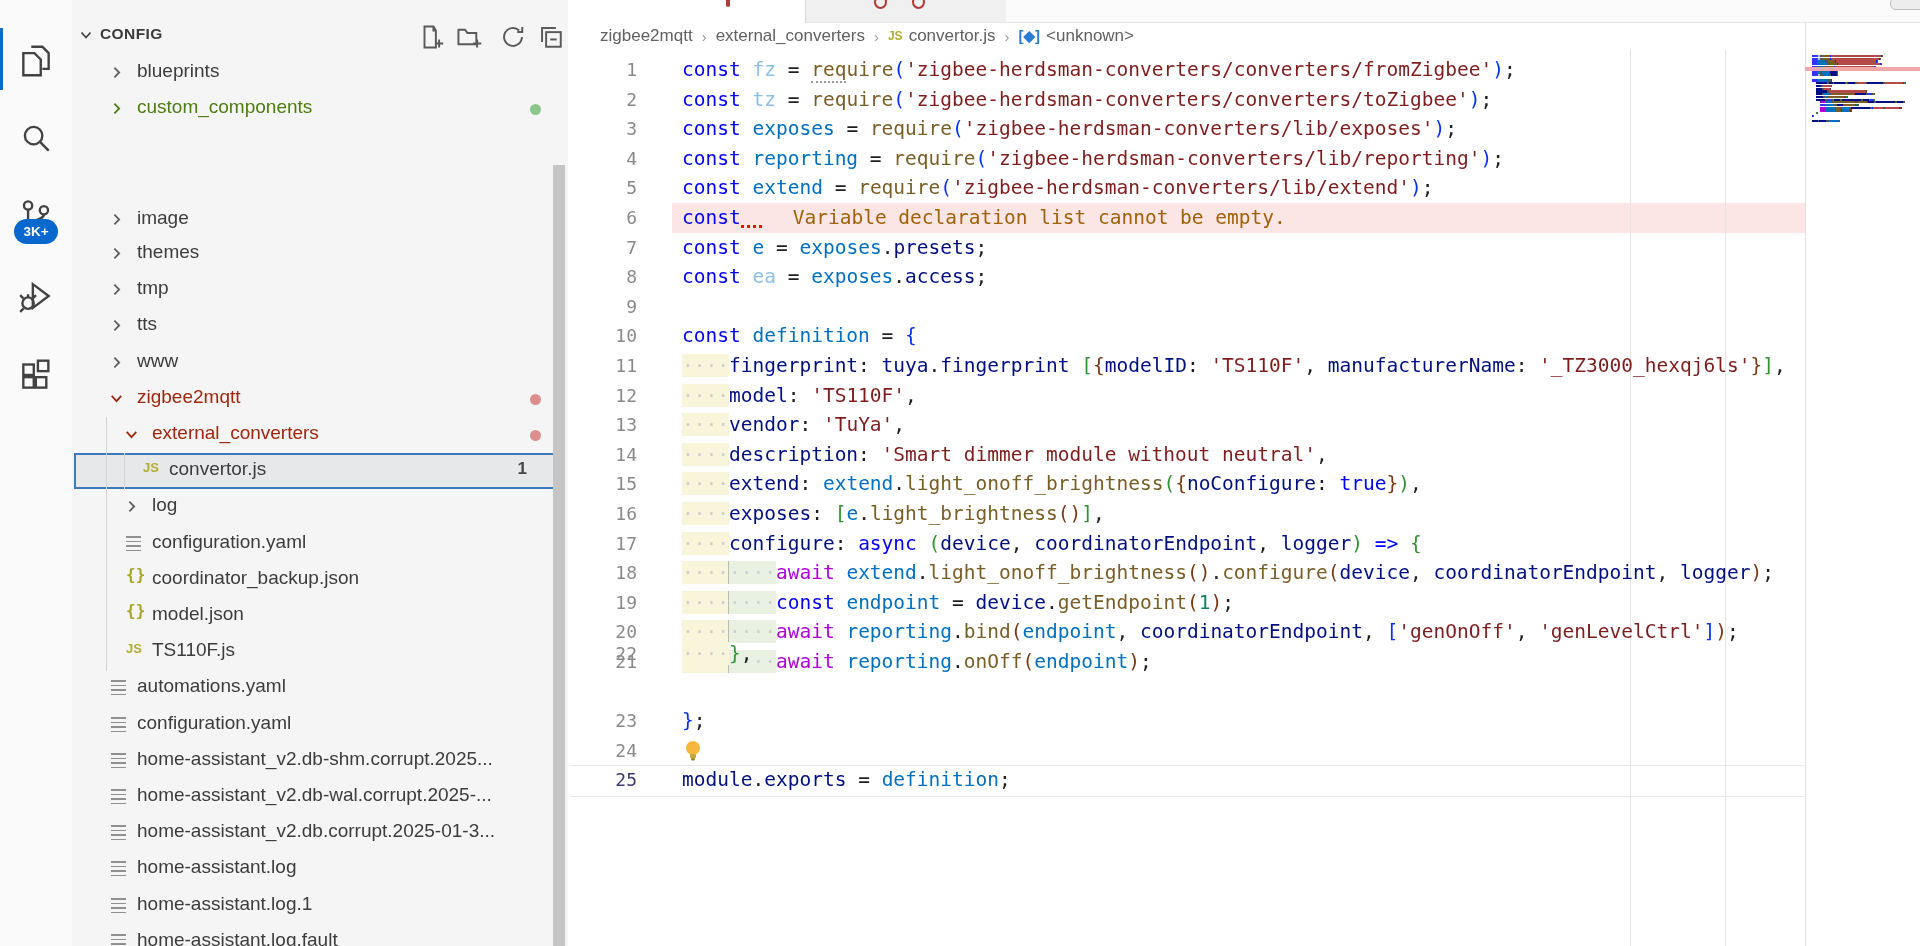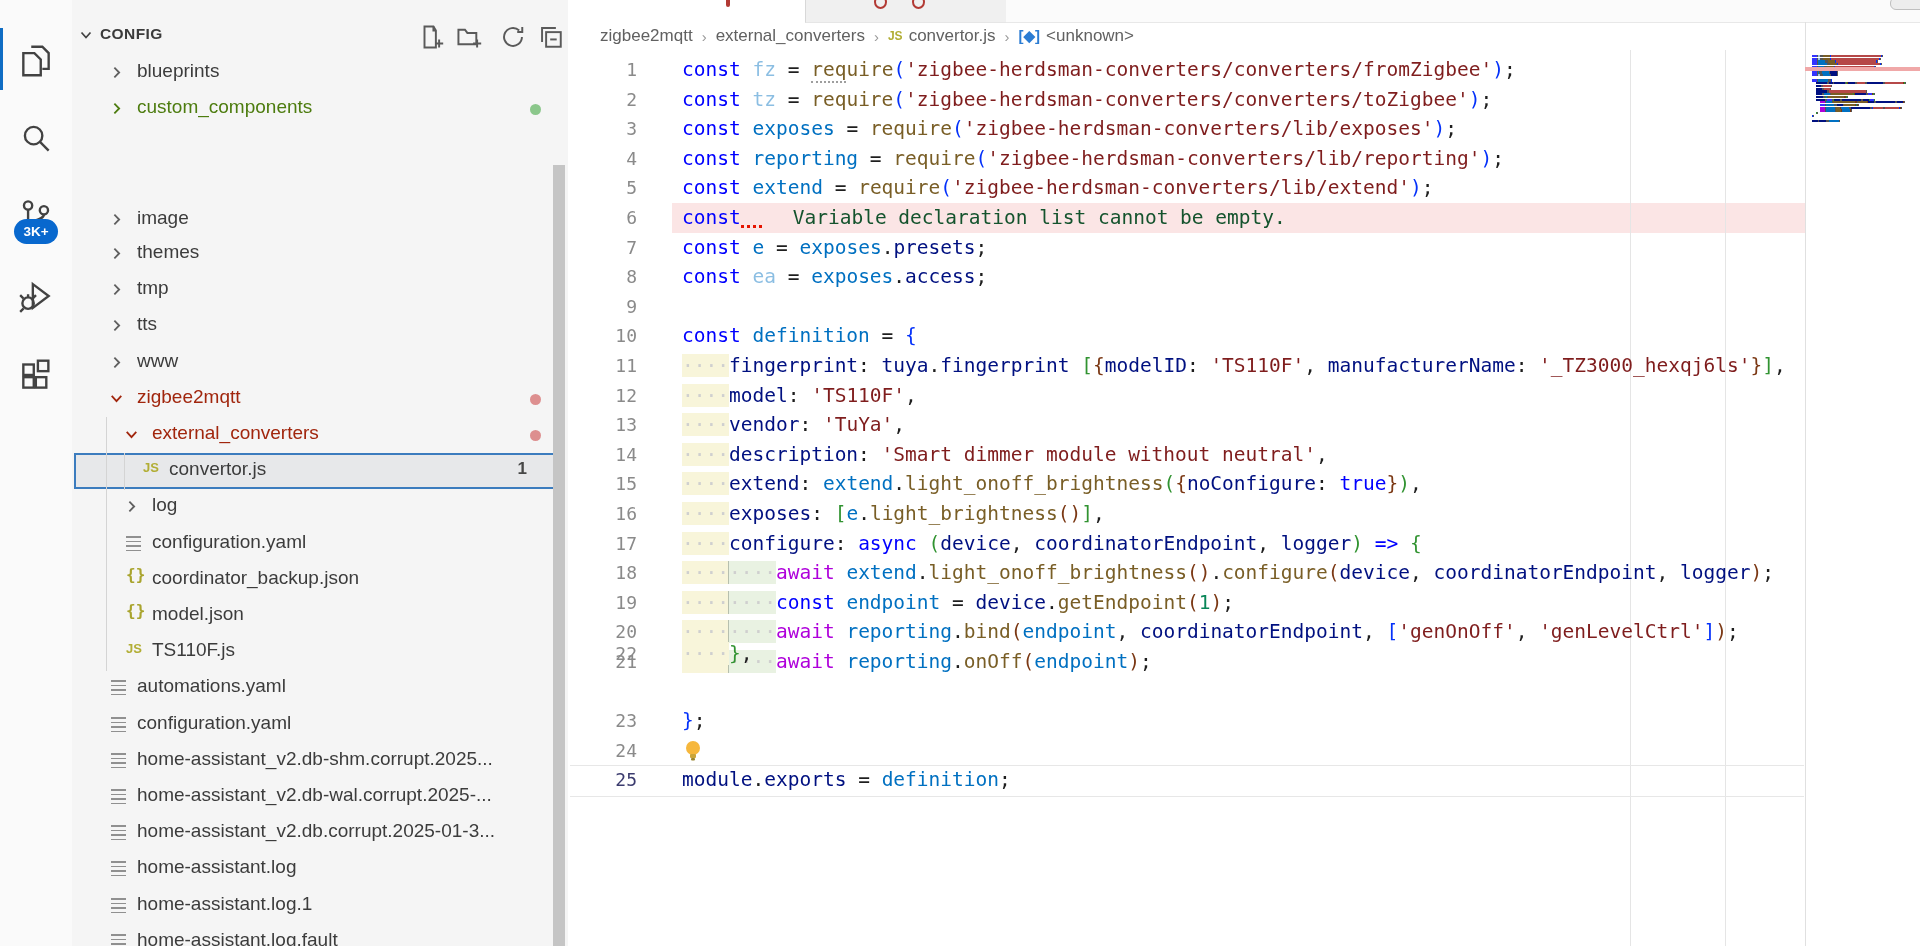--- a/index.html
+++ b/index.html
@@ -64,21 +64,21 @@
   .lc{position:absolute;left:114px;white-space:pre;font-family:"DejaVu Sans Mono",monospace;font-size:19.5px;color:#1e1e1e;cursor:text;}
   .ind{color:#cfcfcf;}
   .ind.i1{background:#f8f5da;}
   .ind.i2{background:#e9f2e2;box-shadow:-1px 0 0 #b6bfae;}
   .tk-kw{color:#0000ff}.tk-ctrl{color:#af00db}.tk-var{color:#0070c1}
   .tk-fade{color:#0070c1;opacity:.45}
   .tk-prop{color:#001080}.tk-fn{color:#795e26}
   .tk-fnh{color:#795e26;border-bottom:2px dotted #9e9e9e;}
   .tk-str{color:#7f1d1d}.tk-num{color:#098658}.tk-pun{color:#1e1e1e}
   .tk-b1{color:#0431fa}.tk-b2{color:#319331}.tk-b3{color:#7b3814}
-  .tk-err{color:#14532d}
+  .tk-err{color:#a16207}
   .tk-sq{display:inline-block;width:24px;height:1.1em;vertical-align:text-bottom;
          background:repeating-linear-gradient(90deg,#e51400 0 3px,transparent 3px 6px);
          background-size:100% 3px;background-position:0 96%;background-repeat:no-repeat;}
   .tk-gap{display:inline-block;width:28px;}
   #bulb{position:absolute;left:114px;top:739px;width:22px;height:24px;cursor:pointer;}
   
   #minimap{position:absolute;left:1244px;top:55px;width:100px;cursor:pointer;}
   .mm-row{position:absolute;height:2.2px;display:flex;}
   .mm-seg{height:2.2px;}
   #mm-err{position:absolute;left:1237px;top:67px;width:115px;height:4px;background:#f0a8a8;}

